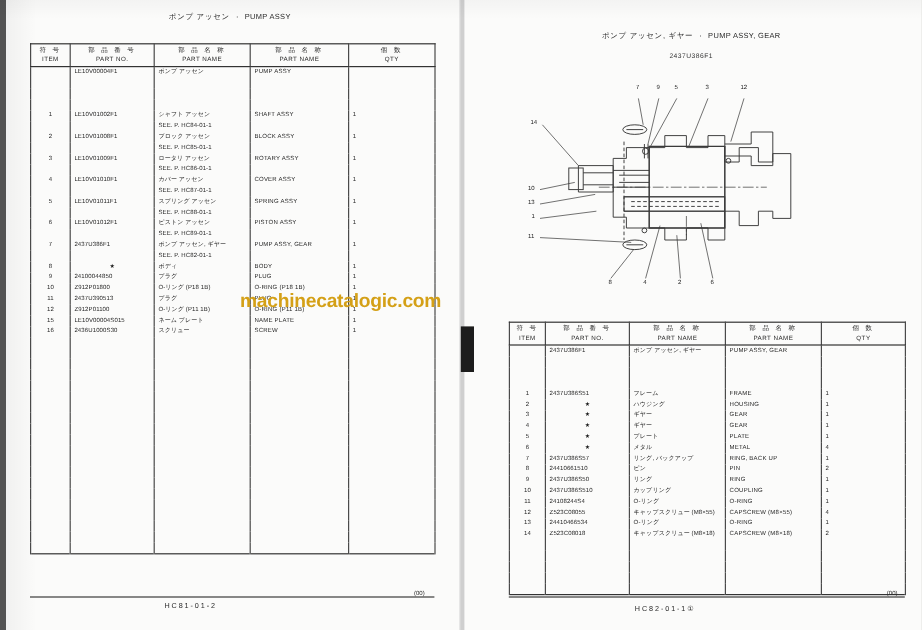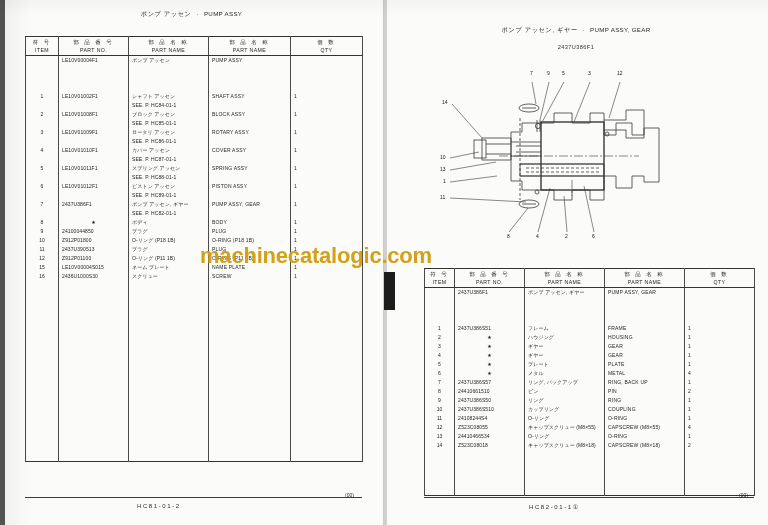--- a/index.html
+++ b/index.html
@@ -94,21 +94,21 @@
 
   
   .diagram{ position:absolute; }
   .callout{
     position:absolute; font-size:5px; color:#202020; line-height:5px;
   }
 
   
   .watermark{
     position:absolute; left:200px; top:243px;
-    font-size:22px; font-weight:bold; color:#d4a017;
+    font-size:16px; font-weight:bold; color:#d4a017;
     letter-spacing:-0.2px; white-space:nowrap;
     z-index:40; pointer-events:none;
   }
   .scan-noise{
     position:absolute; inset:0; pointer-events:none;
     background:
       linear-gradient(90deg, rgba(0,0,0,.05) 0%, rgba(0,0,0,0) 4%),
       linear-gradient(180deg, rgba(0,0,0,.03) 0%, rgba(0,0,0,0) 3%);
     z-index:30;
   }

